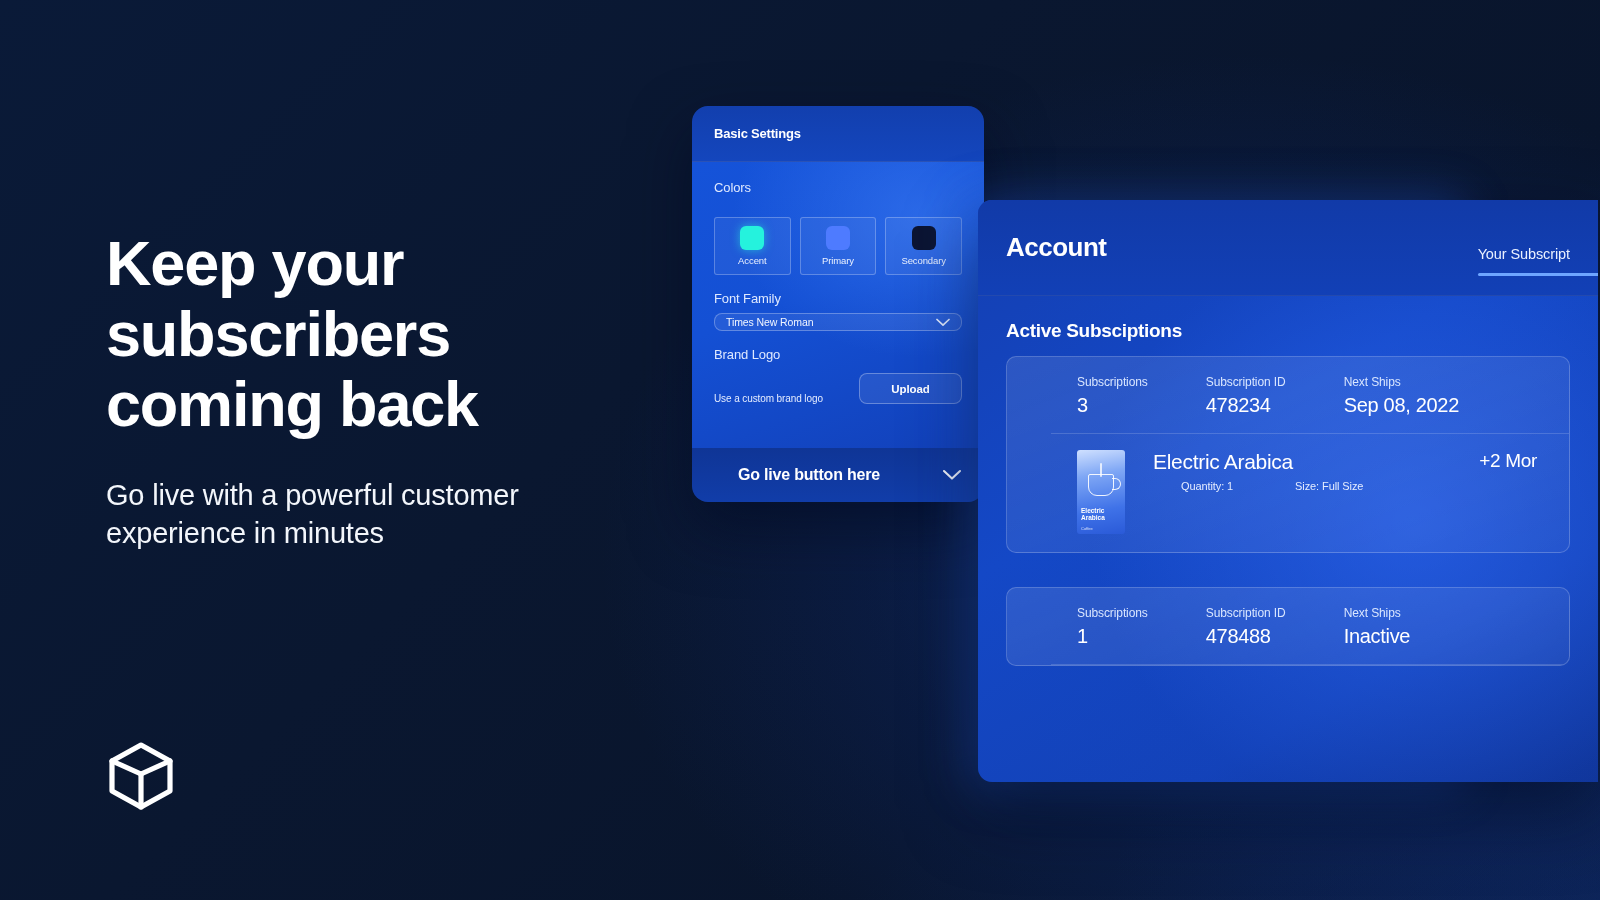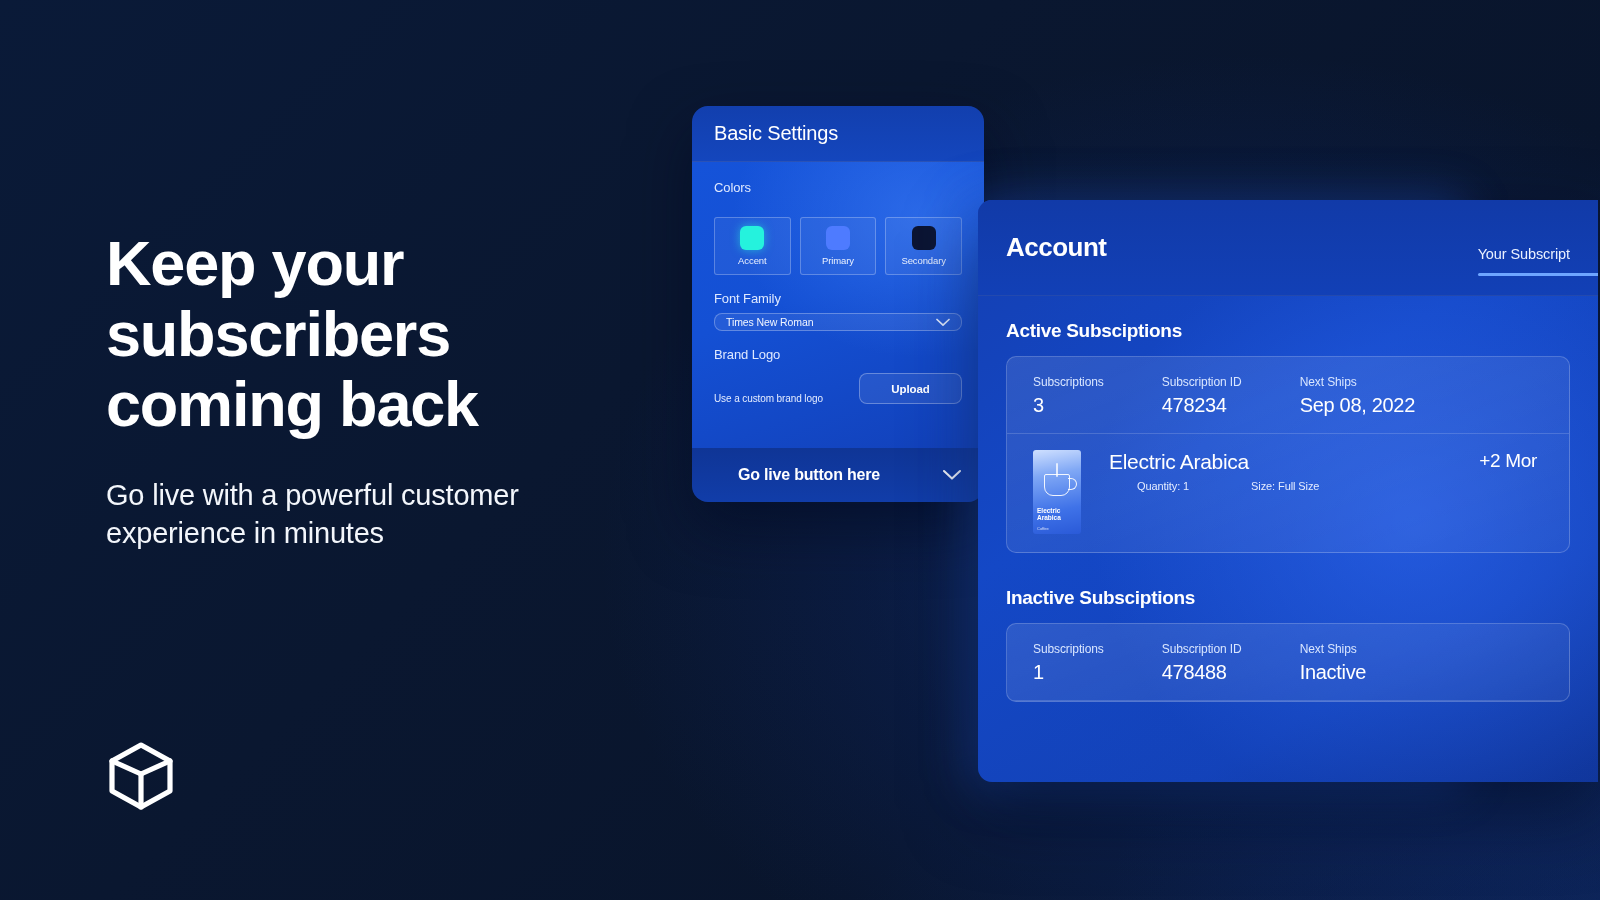--- a/index.html
+++ b/index.html
@@ -33,21 +33,21 @@
   .settings{
     position:absolute; left:692px; top:106px; width:292px; height:396px;
     border-radius:16px; overflow:hidden;
     box-shadow:0 26px 60px rgba(2,10,32,0.55);
   }
   .settings-head{
     height:56px; padding:0 22px; display:flex; align-items:center;
     background:linear-gradient(180deg,#123fae 0%,#1446bd 100%);
     border-bottom:1px solid rgba(255,255,255,0.10);
   }
-  .settings-head .t{ font-size:20px; font-weight:400; color:#fff; letter-spacing:-0.2px; }
+  .settings-head .t{ font-size:13px; font-weight:700; color:#fff; letter-spacing:-0.2px; }
   .settings-body{
     height:286px; padding:18px 22px 0 22px;
     background:
       radial-gradient(260px 200px at 78% 18%, rgba(70,135,255,0.45) 0%, rgba(22,75,220,0) 72%),
       linear-gradient(160deg,#1553d9 0%,#1450d4 45%,#1241ba 100%);
   }
   .sec-label{ font-size:13px; color:#dfe9ff; font-weight:500; margin-bottom:22px; letter-spacing:-0.1px;}
   .swatches{ display:flex; gap:9px; }
   .swatch{
     flex:1; height:58px; border-radius:3px;
@@ -116,20 +116,21 @@
     height:3px; background:#6ea6ff; border-radius:2px;
   }
 
   .acct-body{ padding:24px 28px 0 28px; }
   .sect-title{ font-size:19px; font-weight:700; color:#fff; letter-spacing:-0.3px; margin-bottom:14px; }
 
   .sub-card{
     border-radius:10px; border:1px solid rgba(255,255,255,0.20);
     background:linear-gradient(160deg, rgba(255,255,255,0.11) 0%, rgba(255,255,255,0.045) 100%);
     overflow:hidden;
+    padding-left:44px;
   }
   .sub-meta{
     display:flex; padding:18px 26px 16px 26px;
     border-bottom:1px solid rgba(255,255,255,0.16);
   }
   .meta-col{ margin-right:58px; }
   .meta-col .k{ font-size:12px; color:#d9e6ff; letter-spacing:-0.1px; margin-bottom:5px; }
   .meta-col .v{ font-size:20px; color:#fff; font-weight:500; letter-spacing:-0.3px; }
 
   .sub-item{ display:flex; align-items:flex-start; padding:16px 26px 18px 26px; }
@@ -285,21 +286,20 @@
               <span>Quantity: 1</span>
               <span>Size: Full Size</span>
             </div>
           </div>
           <div class="more">+2 Mor</div>
         </div>
       </div>
 
       <div class="spacer"></div>
 
-      <div class="sect-title">Inactive Subsciptions</div>
 
       <div class="sub-card">
         <div class="sub-meta">
           <div class="meta-col">
             <div class="k">Subscriptions</div>
             <div class="v">1</div>
           </div>
           <div class="meta-col">
             <div class="k">Subscription ID</div>
             <div class="v">478488</div>

